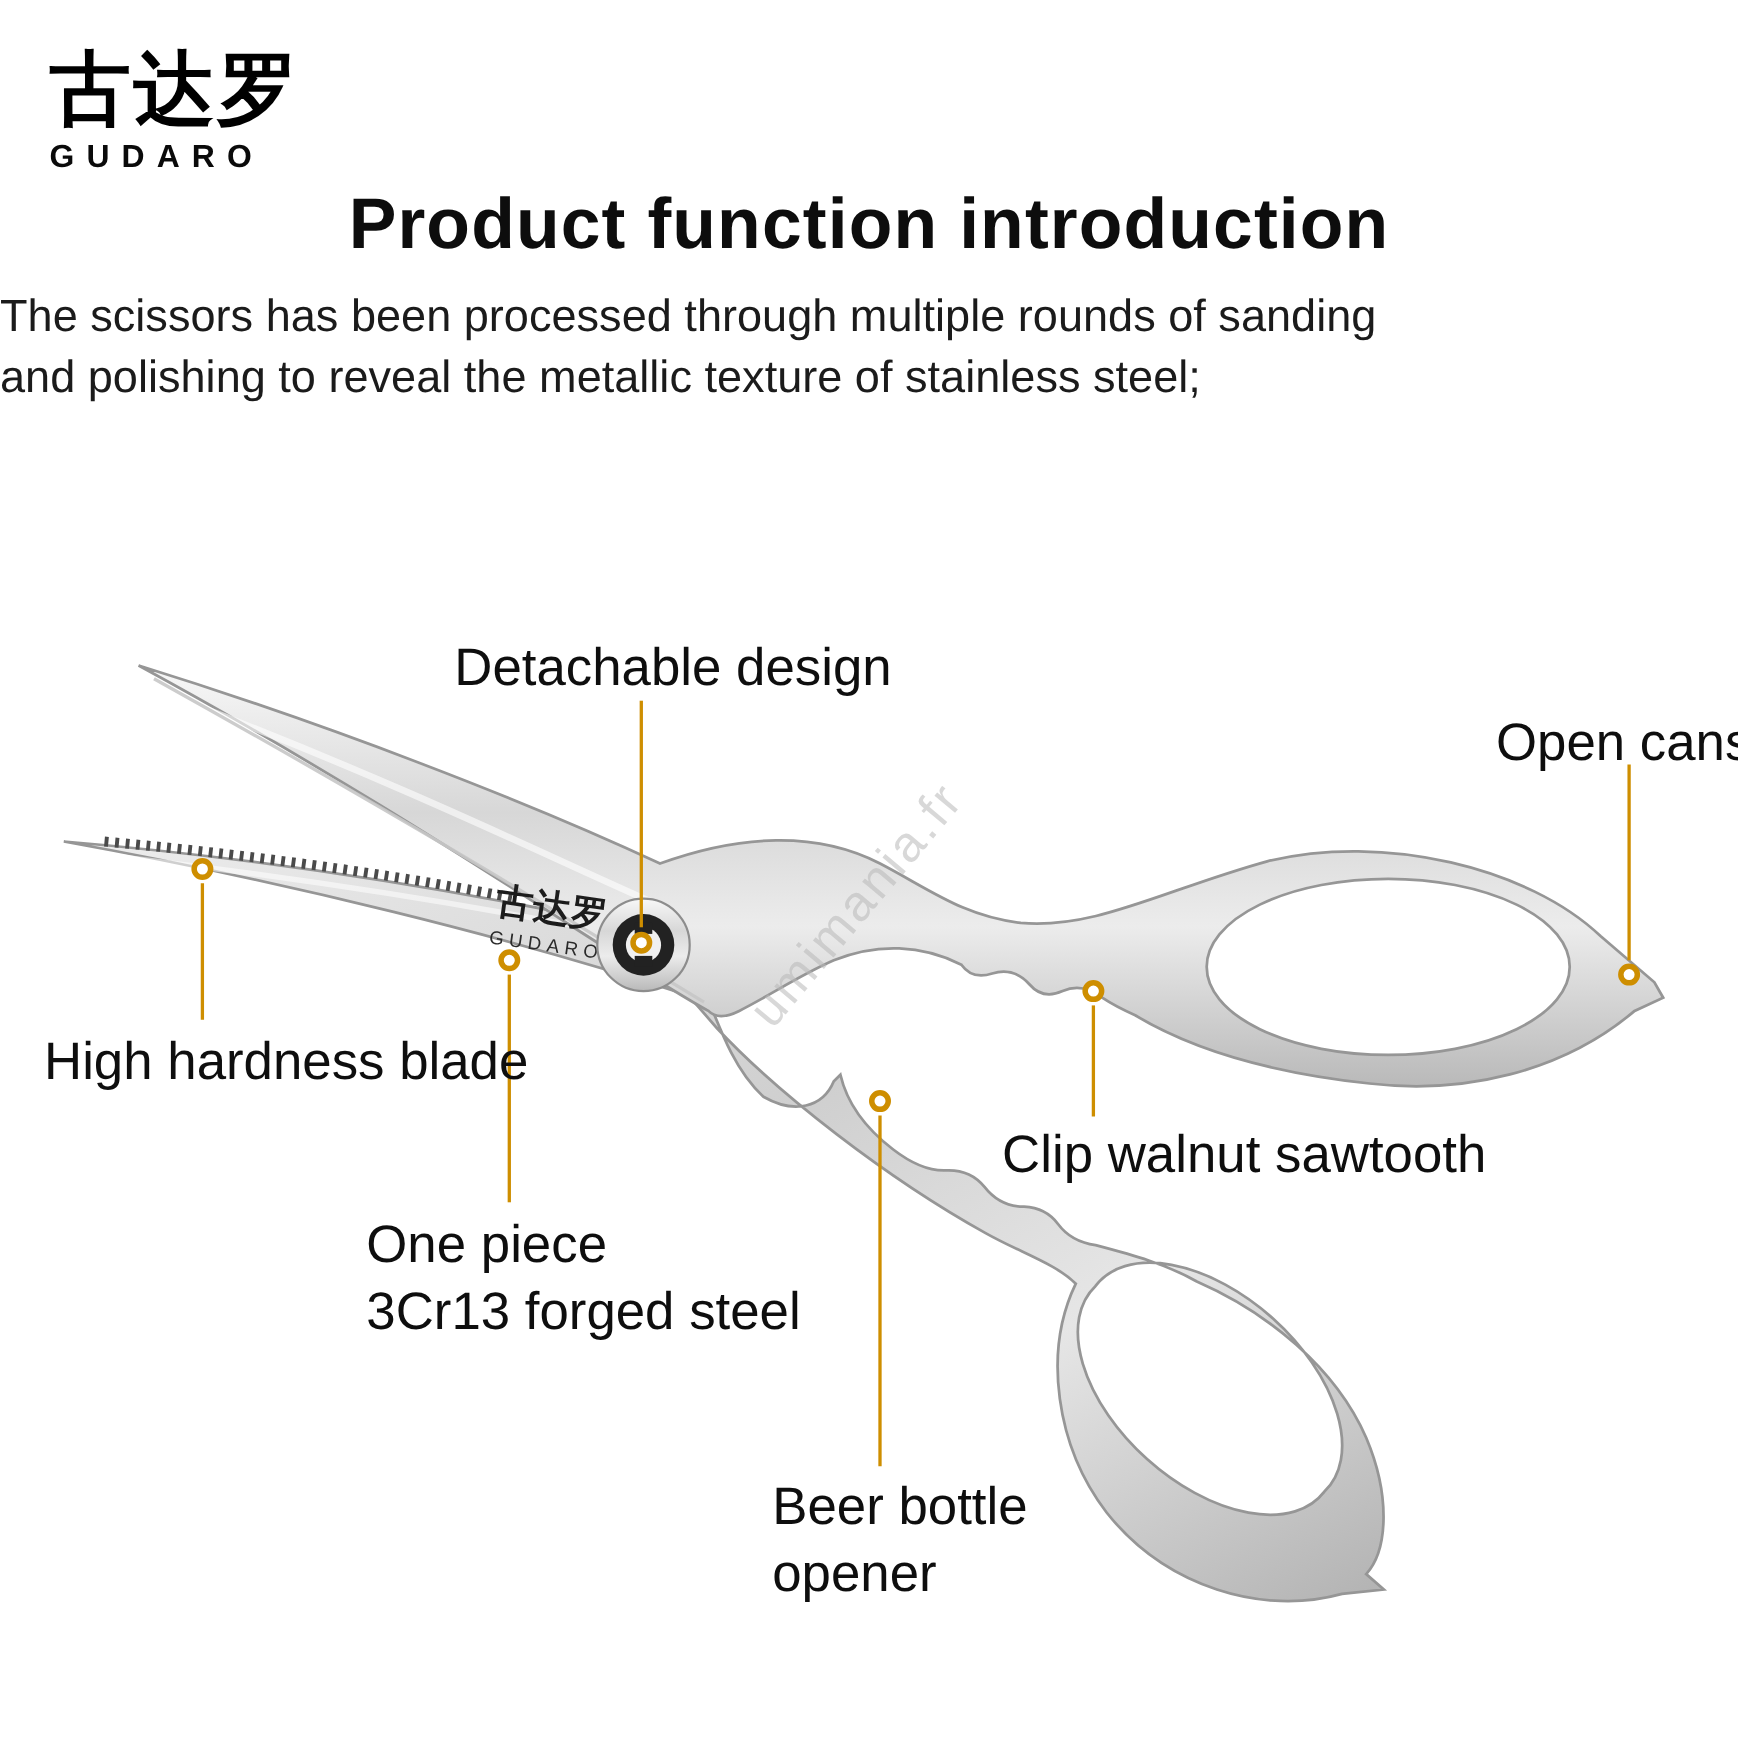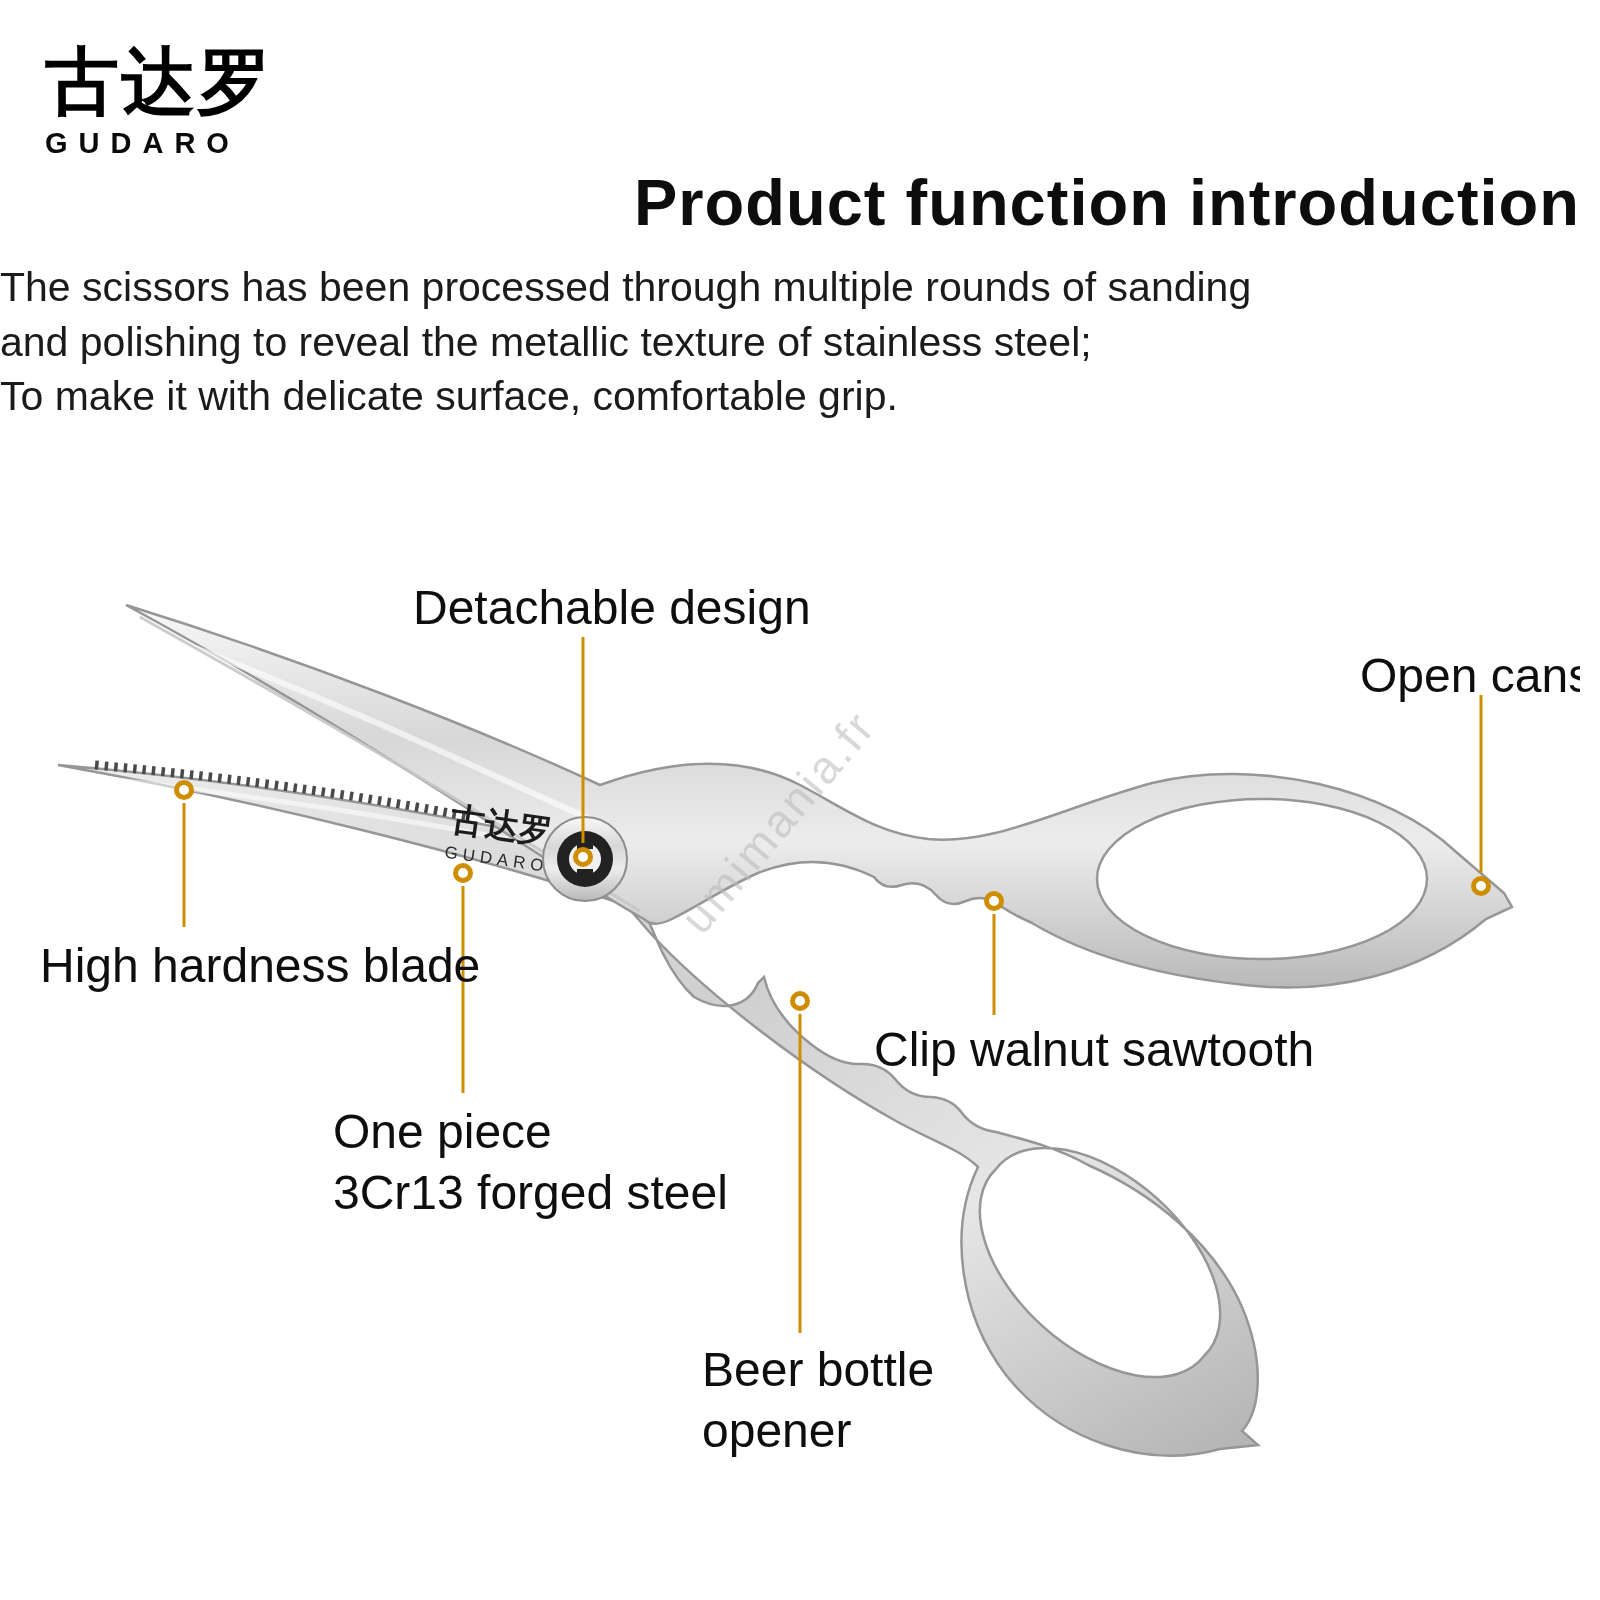--- a/index.html
+++ b/index.html
@@ -3,21 +3,21 @@
 <meta charset="utf-8">
 <style>
   html,body{margin:0;padding:0;background:#ffffff;}
   body{font-family:"Liberation Sans", sans-serif;color:#111;}
   .page{position:relative;width:1580px;height:1600px;background:#fff;overflow:hidden;margin-top:17px;}
 
   .brand{position:absolute;left:45px;top:26px;}
   .brand-cn{font-size:74px;font-weight:900;line-height:1.05;color:#000;letter-spacing:2px;font-family:"DejaVu Sans","Liberation Sans",sans-serif;}
   .brand-en{font-size:29px;font-weight:700;letter-spacing:11px;color:#0a0a0a;margin-top:6px;}
 
-  .title{position:absolute;left:0;right:0;top:148px;text-align:right;
+  .title{position:absolute;left:0;right:0;top:148px;text-align:center;
          font-size:65px;font-weight:800;color:#0d0d0d;letter-spacing:1px;}
   .desc{position:absolute;left:0;right:0;top:243px;text-align:left;
         font-size:41px;color:#1b1b1b;line-height:1.33;font-weight:400;}
 
   svg.art{position:absolute;left:0;top:0;width:1600px;height:1600px;}
 
   .callout-label{position:absolute;font-size:48px;color:#0e0e0e;line-height:1.28;white-space:nowrap;}
 </style>
 </head>
 <body>
@@ -26,21 +26,20 @@
 
   <div class="brand">
     <div class="brand-cn">古达罗</div>
     <div class="brand-en">GUDARO</div>
   </div>
 
   <div class="title">Product function introduction</div>
   <div class="desc">
     <div>The scissors has been processed through multiple rounds of sanding</div>
     <div>and polishing to reveal the metallic texture of stainless steel;</div>
-    <div>To make it with delicate surface, comfortable grip.</div>
   </div>
 
   <svg class="art" viewBox="0 0 1600 1600">
     <defs>
       <linearGradient id="steelV" x1="0" y1="0" x2="0" y2="1">
         <stop offset="0" stop-color="#f8f8f8"></stop>
         <stop offset="0.35" stop-color="#d7d7d7"></stop>
         <stop offset="0.62" stop-color="#ececec"></stop>
         <stop offset="1" stop-color="#b9b9b9"></stop>
       </linearGradient>
@@ -144,20 +143,20 @@
 
   <div class="callout-label" style="left:1360px;top:628px;">Open cans</div>
 
   <div class="callout-label" style="left:40px;top:918px;">High hardness blade</div>
 
   <div class="callout-label" style="left:333px;top:1084px;">
     <div>One piece</div>
     <div>3Cr13 forged steel</div>
   </div>
 
-  <div class="callout-label" style="left:874px;top:1002px;">Clip walnut sawtooth</div>
+  <div class="callout-label" style="left:911px;top:1002px;">Clip walnut sawtooth</div>
 
   <div class="callout-label" style="left:702px;top:1322px;">
     <div>Beer bottle</div>
     <div>opener</div>
   </div>
 
 </div>
 
 </body></html>

